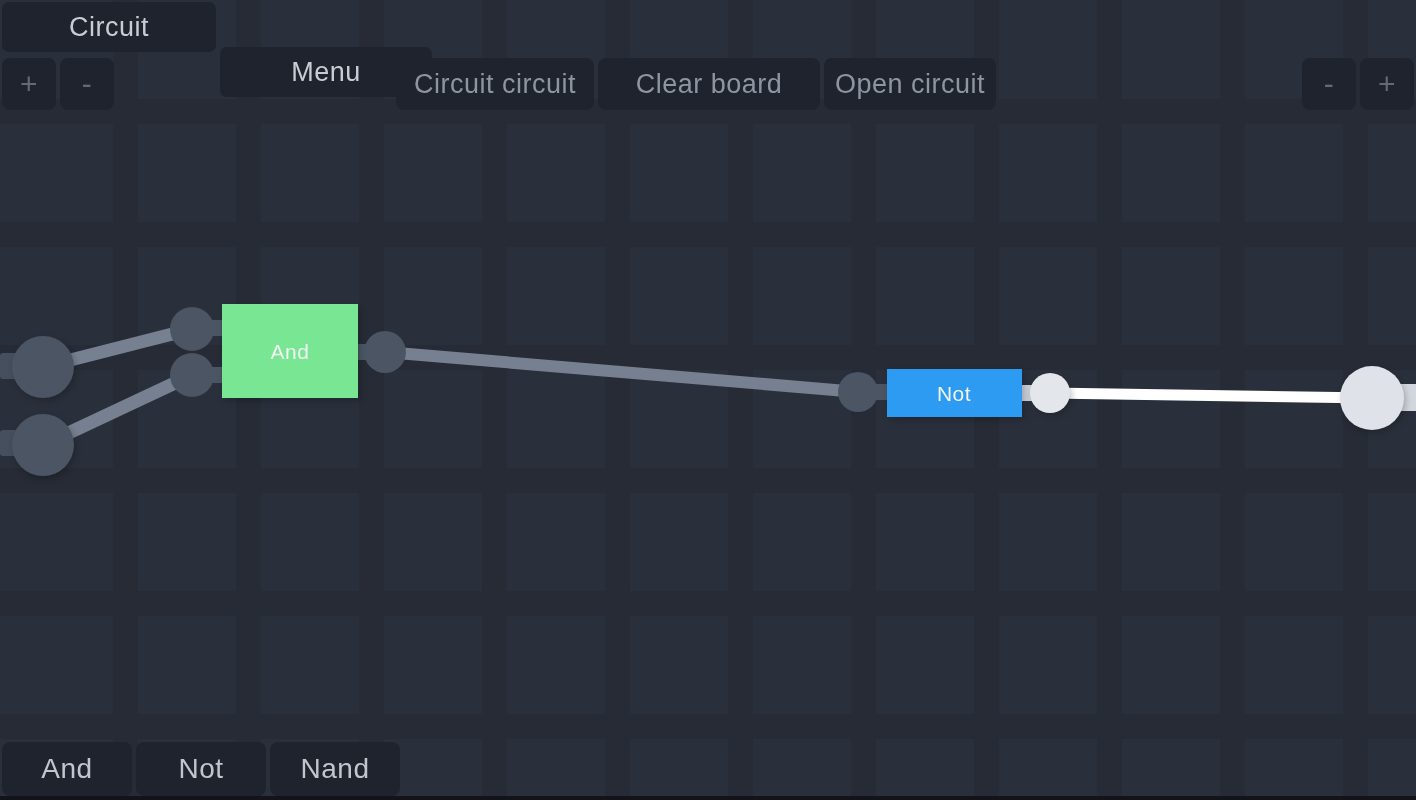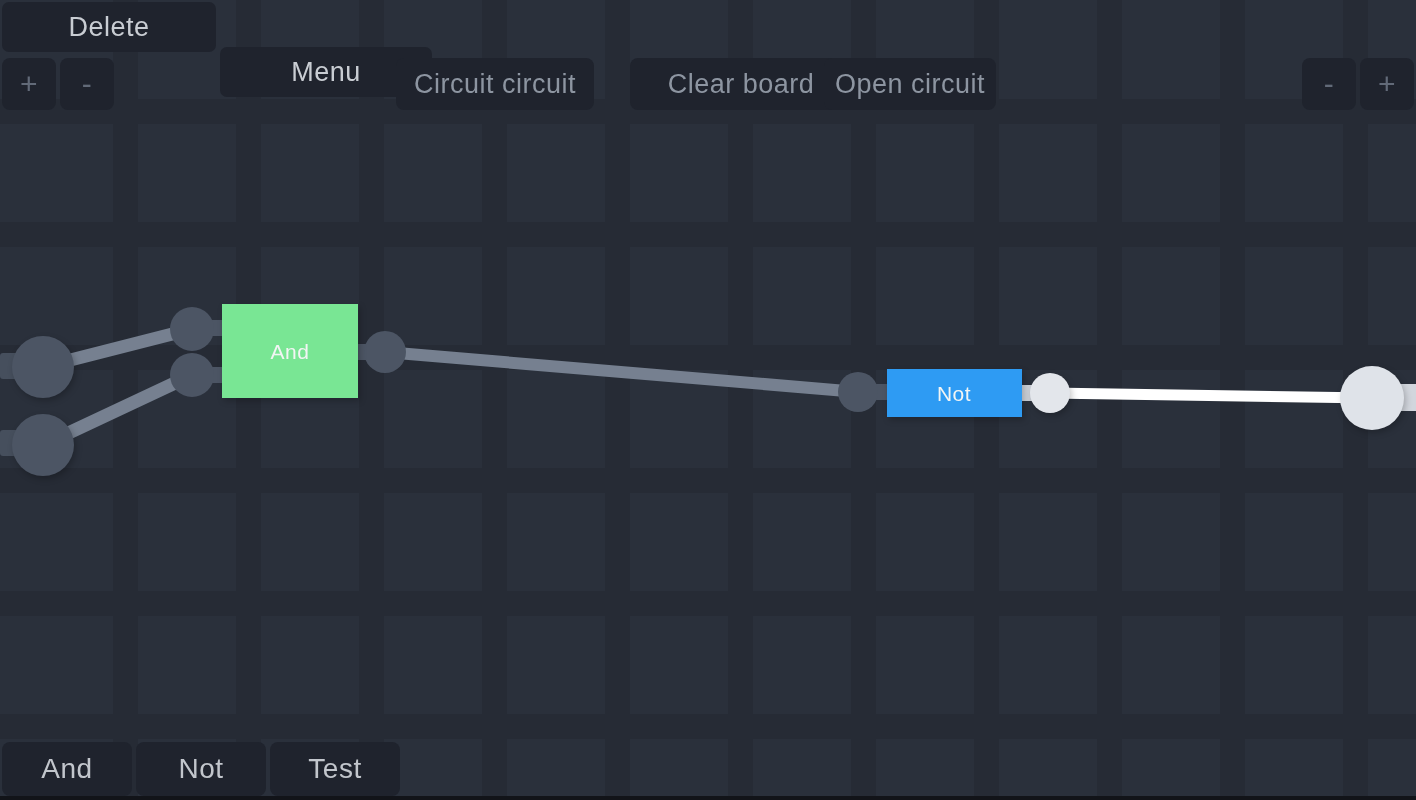--- a/index.html
+++ b/index.html
@@ -107,37 +107,37 @@
     <rect x="887" y="369" width="135" height="48" class="gate-shadow" fill="#2e9bf3"></rect>
     <text x="954" y="395" class="gate-label">Not</text>
 
     <circle cx="1050" cy="393" r="20" class="gate-shadow" fill="#e3e6eb"></circle>
 
     <rect x="1372" y="384" width="44" height="27" fill="#d2d6dd"></rect>
     <circle cx="1372" cy="398" r="32" class="gate-shadow" fill="#dfe3e9"></circle>
   </svg>
 
   <div class="topbar">
-    <button class="btn btn-create">Delete</button>
+    <button class="btn btn-create">Circuit</button>
     <button class="btn btn-menu">Menu</button>
   </div>
 
   <div class="row2">
     <button class="btn zoom-btn" style="left:2px;">+</button>
     <button class="btn zoom-btn" style="left:60px;">-</button>
 
     <button class="btn mid-btn" style="left:396px; width:198px;">Circuit circuit</button>
-    <button class="btn mid-btn" style="left:598px; width:222px;margin-left:32px;">Clear board</button>
+    <button class="btn mid-btn" style="left:598px; width:222px;">Clear board</button>
     <button class="btn mid-btn" style="left:824px; width:172px;">Open circuit</button>
 
     <button class="btn zoom-btn" style="left:1302px;">-</button>
     <button class="btn zoom-btn" style="left:1360px;">+</button>
   </div>
 
   <div class="palette">
     <button class="btn">And</button>
     <button class="btn">Not</button>
-    <button class="btn">Test</button>
+    <button class="btn">Nand</button>
   </div>
 
   <div class="bottom-strip"></div>
 
 </div>
 
 </body></html>

